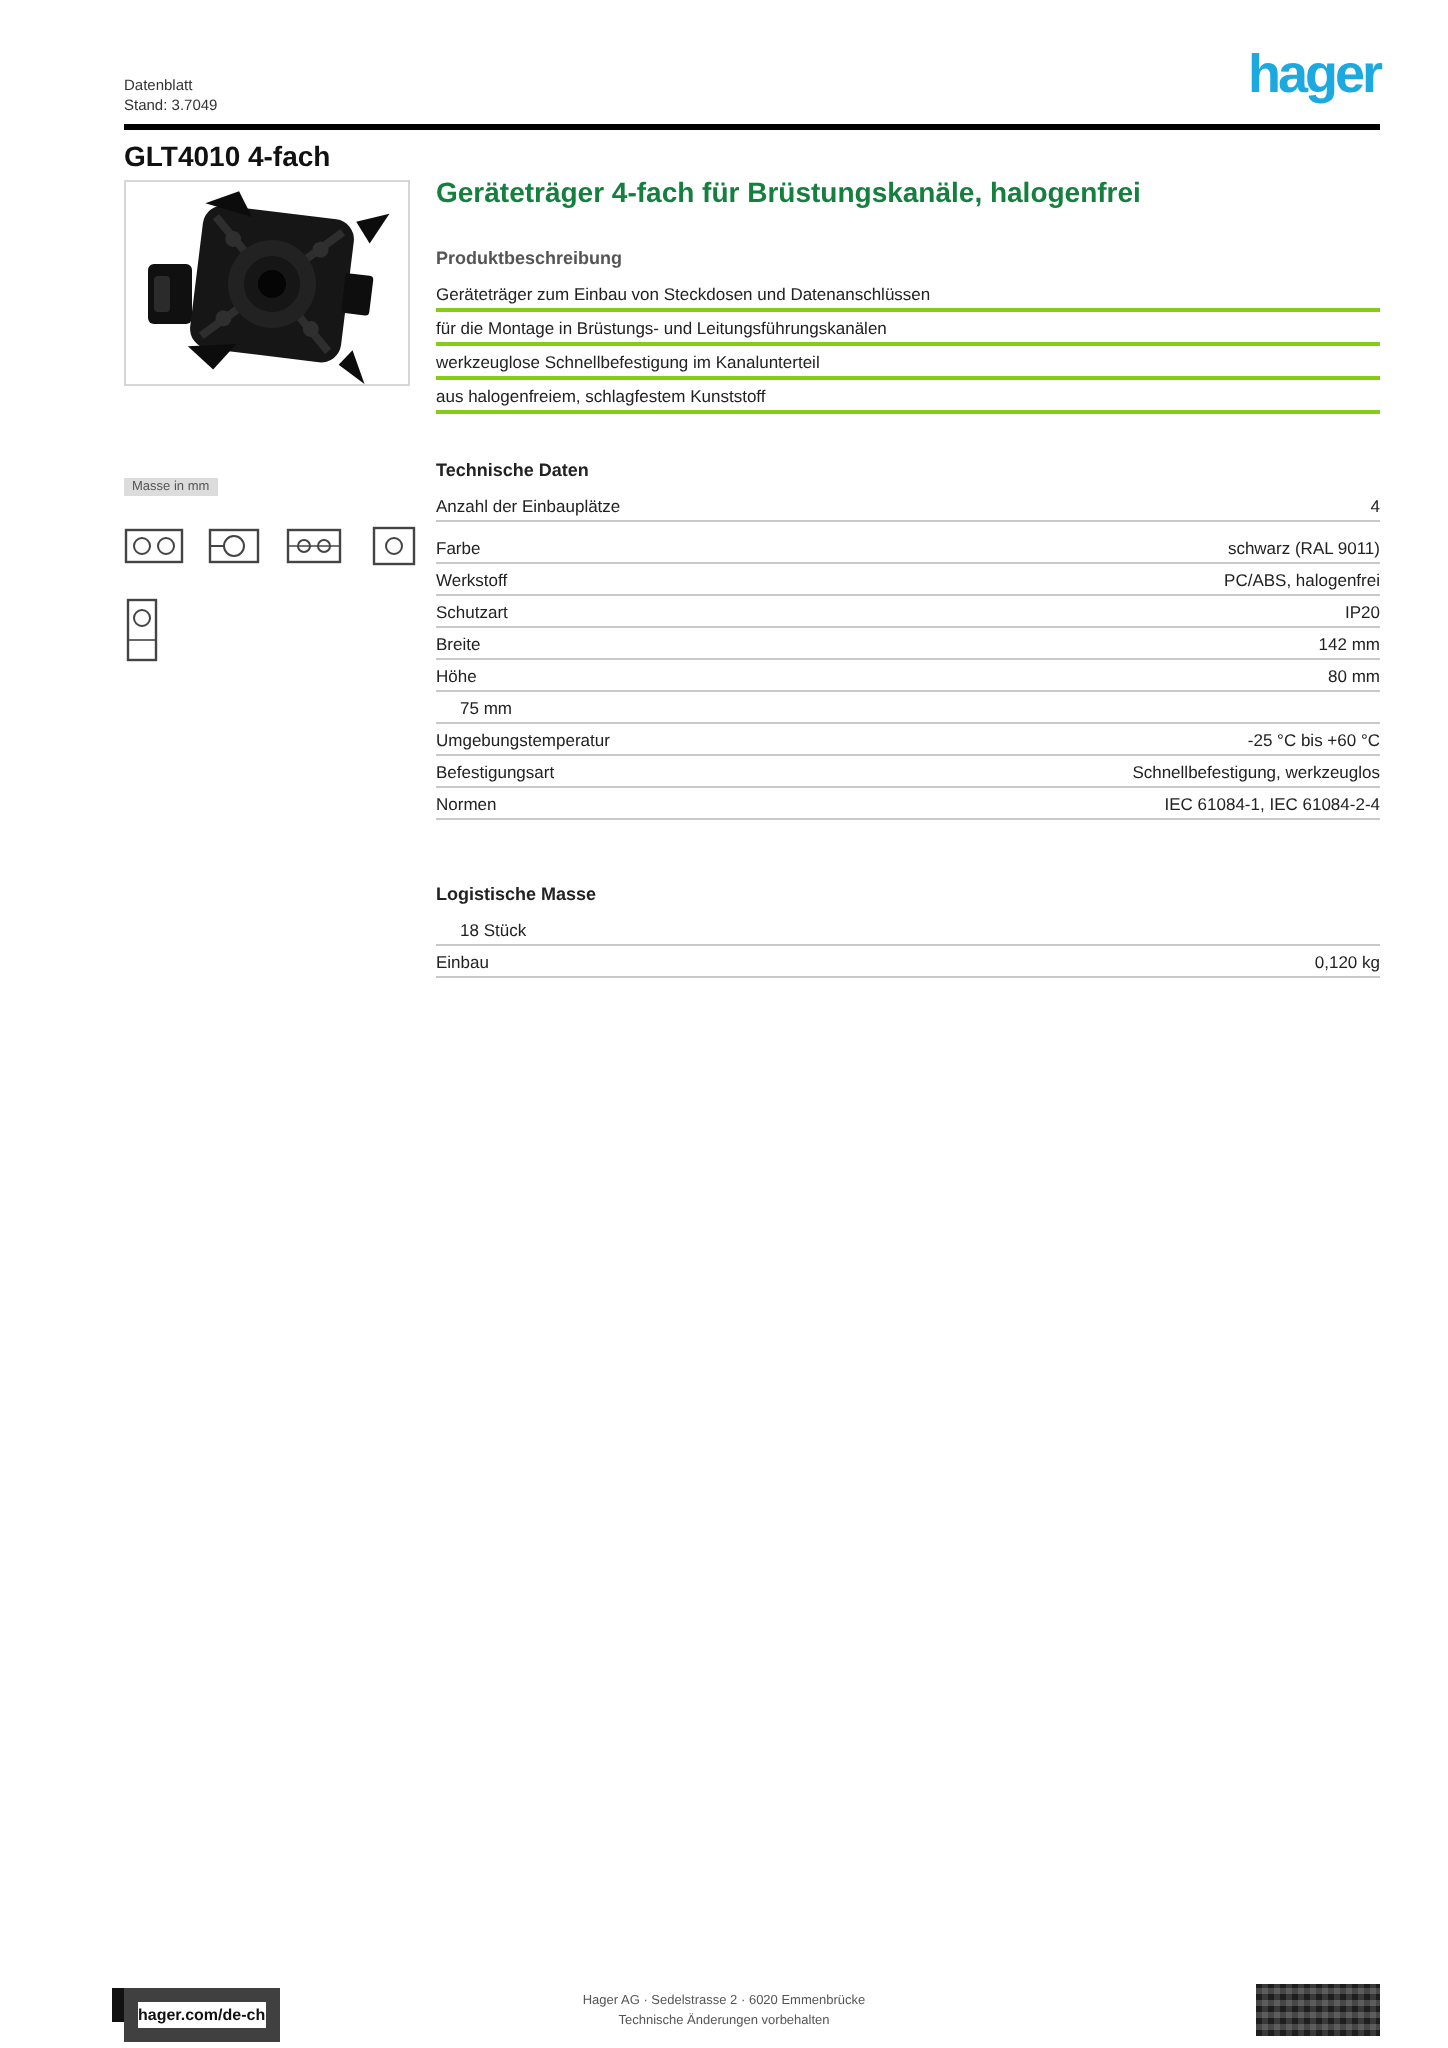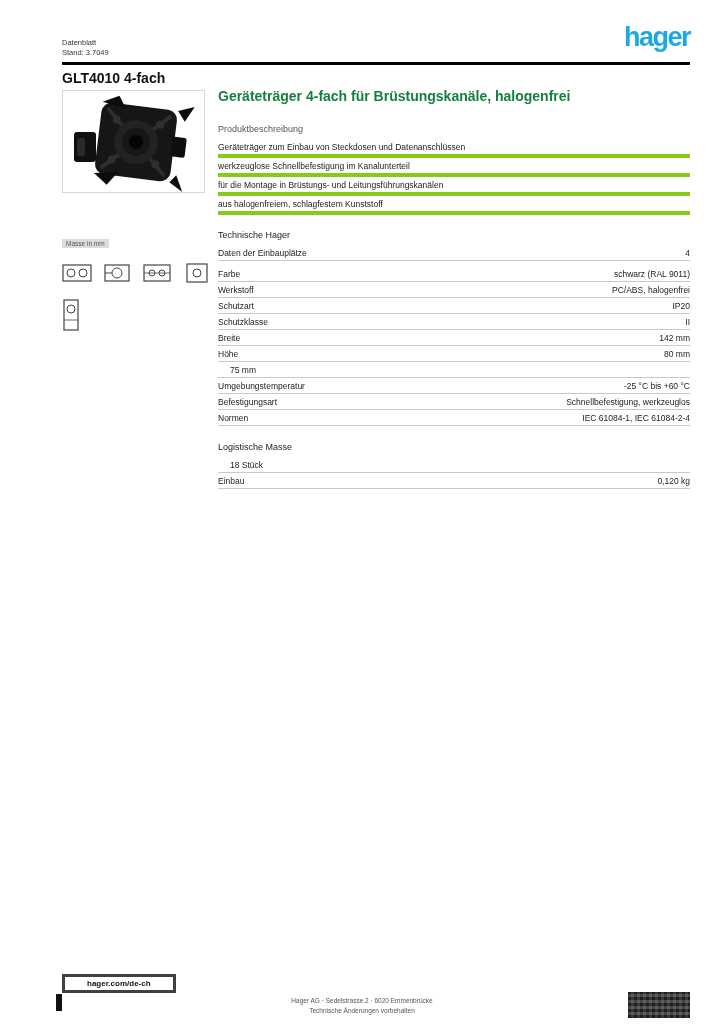--- a/index.html
+++ b/index.html
@@ -23,31 +23,31 @@
   .drawing{width:30px;height:26px;}
   .drawing-vertical{left:62px;top:298px;width:18px;height:34px;}
 
   
   .main-title{left:218px;top:88px;width:472px;font-size:14px;font-weight:bold;color:#15803d;line-height:1.2;}
   .section{left:218px;width:472px;}
   .sec-desc{top:124px;}
   .sec-tech{top:230px;}
   .sec-props{top:266px;}
   .sec-logi{top:442px;}
-  .sec-heading{font-size:9px;font-weight:normal;color:#555;margin:0 0 5px 0;}
+  .sec-heading{font-size:9px;font-weight:bold;color:#555;margin:0 0 5px 0;}
   .sec-heading.dark{color:#222;}
-  .desc-item{font-size:8.5px;color:#222;border-bottom:4px solid #84cc16;padding:2.5px 0;}
+  .desc-item{font-size:8.5px;color:#222;border-bottom:2px solid #84cc16;padding:2.5px 0;}
   .spec-row{display:flex;justify-content:space-between;align-items:baseline;
             border-bottom:1px solid #c9c9c9;padding:2.5px 0;font-size:8.5px;color:#222;}
   .spec-row .lbl{flex:1;}
   .spec-row .val{text-align:right;white-space:nowrap;margin-left:12px;color:#222;}
 
   
-  .site-box{left:62px;top:974px;border:3px solid #404040;background:#fff;
-            padding:2px 22px;font-size:8px;font-weight:bold;color:#111;}
+  .site-box{left:62px;top:994px;border:7px solid #404040;background:#fff;
+            padding:2px 0;font-size:8px;font-weight:bold;color:#111;}
   .site-tab{left:56px;top:994px;width:6px;height:17px;background:#111;}
   .footer-center{left:232px;top:996px;width:260px;text-align:center;
                  font-size:6.5px;color:#555;line-height:1.5;}
   .qr-code{left:628px;top:992px;width:62px;height:26px;background-color:#1e1e1e;
            background-image:repeating-linear-gradient(0deg,transparent 0 3px,rgba(255,255,255,.18) 3px 6px),
                             repeating-linear-gradient(90deg,transparent 0 3px,rgba(255,255,255,.12) 3px 6px);}
 </style>
 </head>
 <body>
 
@@ -112,49 +112,45 @@
     <rect x="2" y="2" width="14" height="30" fill="none" stroke="#444" stroke-width="1.2"></rect>
     <circle cx="9" cy="11" r="4" fill="none" stroke="#444" stroke-width="1"></circle>
     <line x1="2" y1="22" x2="16" y2="22" stroke="#444" stroke-width="0.8"></line>
   </svg>
 
   <div class="abs main-title">Geräteträger 4-fach für Brüstungskanäle, halogenfrei</div>
 
   <div class="abs section sec-desc">
     <div class="sec-heading">Produktbeschreibung</div>
     <div class="desc-item">Geräteträger zum Einbau von Steckdosen und Datenanschlüssen</div>
+    <div class="desc-item">für die Montage in Brüstungs- und Leitungsführungskanälen</div>
     <div class="desc-item">werkzeuglose Schnellbefestigung im Kanalunterteil</div>
-    <div class="desc-item">für die Montage in Brüstungs- und Leitungsführungskanälen</div>
     <div class="desc-item">aus halogenfreiem, schlagfestem Kunststoff</div>
   </div>
 
   <div class="abs section sec-tech">
-    <div class="sec-heading dark">Technische Hager</div>
+    <div class="sec-heading dark">Technische Daten</div>
     <div class="spec-row">
-      <span class="lbl">Daten der Einbauplätze</span>
+      <span class="lbl">Anzahl der Einbauplätze</span>
       <span class="val">4</span>
     </div>
   </div>
 
   <div class="abs section sec-props">
     <div class="spec-row">
       <span class="lbl">Farbe</span>
       <span class="val">schwarz (RAL 9011)</span>
     </div>
     <div class="spec-row">
       <span class="lbl">Werkstoff</span>
       <span class="val">PC/ABS, halogenfrei</span>
     </div>
     <div class="spec-row">
       <span class="lbl">Schutzart</span>
       <span class="val">IP20</span>
-    </div>
-    <div class="spec-row">
-      <span class="lbl">Schutzklasse</span>
-      <span class="val">II</span>
     </div>
     <div class="spec-row">
       <span class="lbl">Breite</span>
       <span class="val">142 mm</span>
     </div>
     <div class="spec-row">
       <span class="lbl">Höhe</span>
       <span class="val">80 mm</span>
     </div>
     <div class="spec-row">

